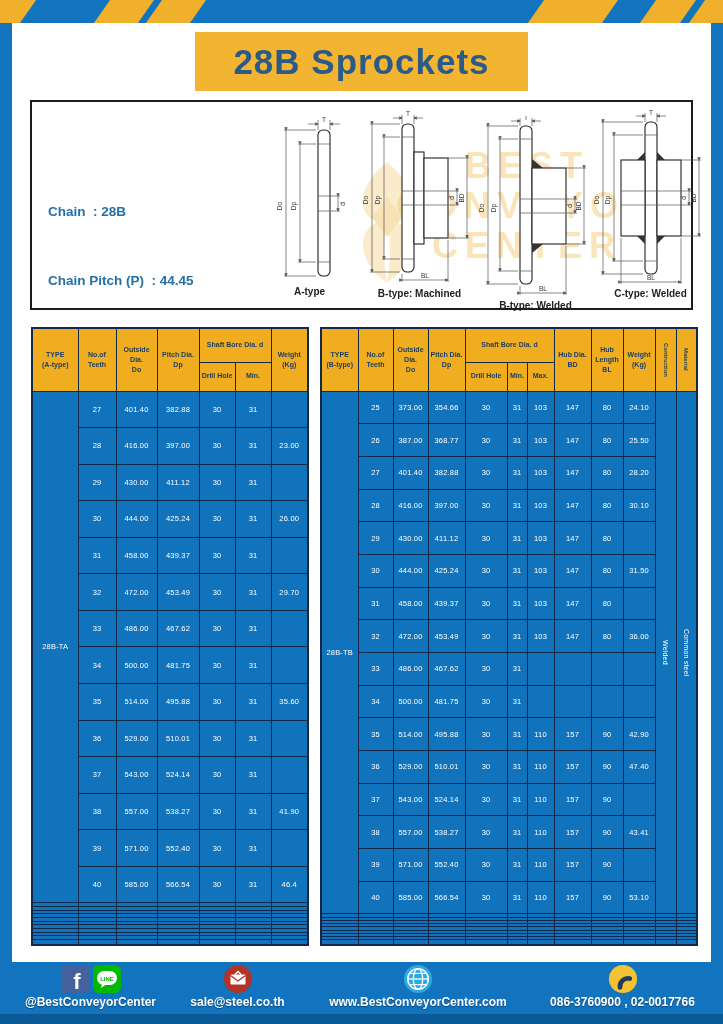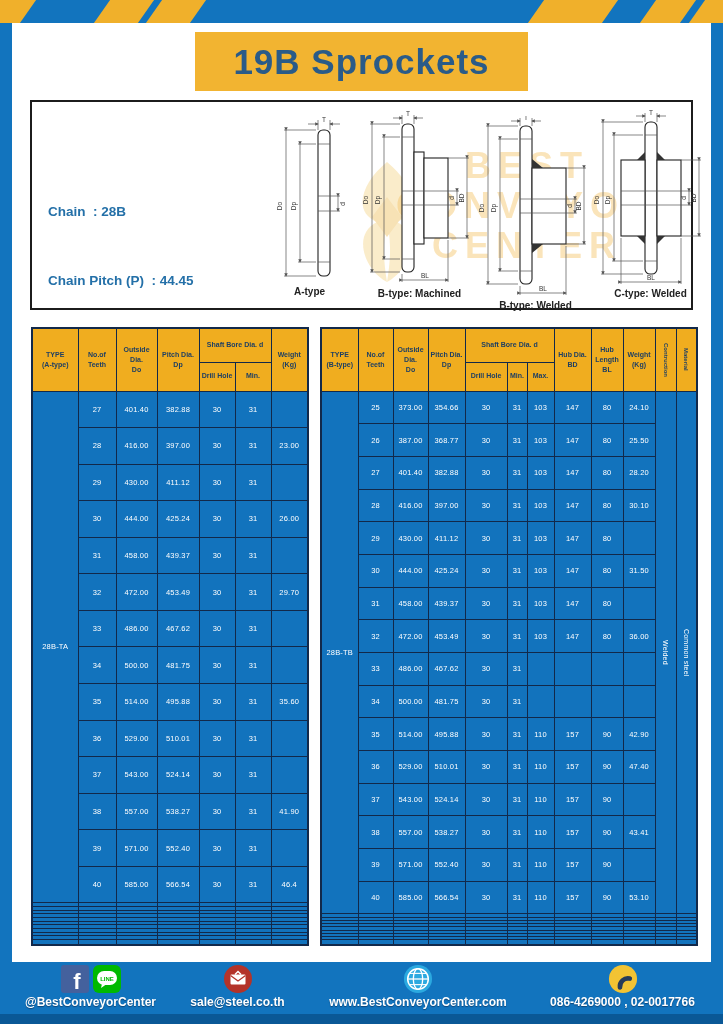--- a/index.html
+++ b/index.html
@@ -68,21 +68,21 @@
     <div class="stripe" style="left:102px;width:44px"></div>
     <div class="stripe" style="left:154px;width:44px"></div>
     <div class="stripe" style="left:536px;width:74px"></div>
     <div class="stripe" style="left:648px;width:40px"></div>
     <div class="stripe" style="left:697px;width:44px"></div>
   </div>
 
   <div class="card"></div>
 
   <div class="title-bar">
-    <h1>19B Sprockets</h1>
+    <h1>28B Sprockets</h1>
   </div>
 
   <div class="spec-box">
 
     <div class="wm-logo">
       <svg width="110" height="150" viewBox="0 0 110 150">
         <path d="M55 20 C30 40 20 70 45 80 C20 92 32 128 55 140 C50 110 52 95 55 80 C58 95 60 110 55 140 C78 128 90 92 65 80 C90 70 80 40 55 20 Z" fill="#F7DDA0"></path>
         <path d="M55 55 L70 75 L55 95 L40 75 Z" fill="#F2CB79"></path>
       </svg>
     </div>
@@ -895,18 +895,18 @@
 
     <div class="f-sec" style="left:534px;width:177px">
       <div class="f-icons">
         <svg width="30" height="30" viewBox="0 0 32 32">
           <circle cx="16" cy="16" r="15" fill="#F2C333"></circle>
           <g transform="translate(16,18) rotate(-42)">
             <path d="M-7 3 A 8.5 8.5 0 0 1 7 3" fill="none" stroke="#263B59" stroke-width="5" stroke-linecap="round"></path>
           </g>
         </svg>
       </div>
-      <div class="f-label">086-4269000 , 02-0017766</div>
+      <div class="f-label">086-3760900 , 02-0017766</div>
     </div>
   </div>
 
   <div class="bottom-strip"></div>
 </div>
 
 </body></html>

